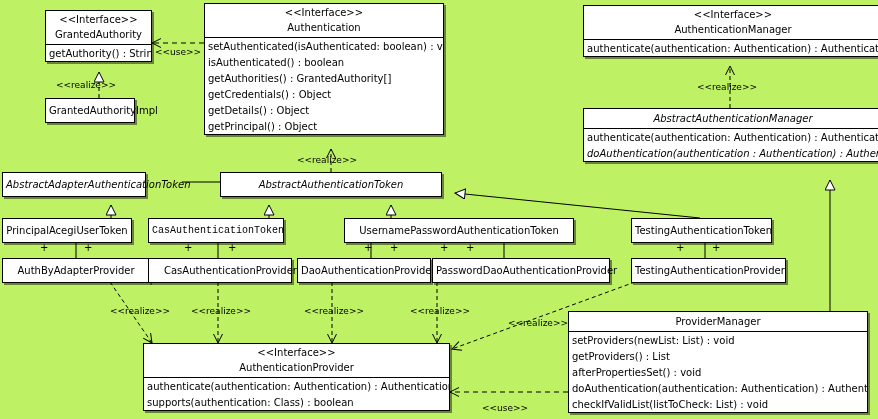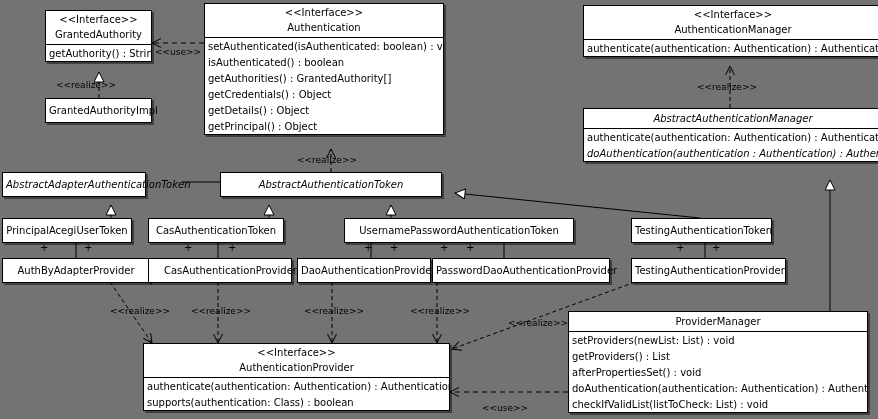--- a/index.html
+++ b/index.html
@@ -5,21 +5,21 @@
 <style>
   html, body {
     margin: 0;
     padding: 0;
     background: #eeeeee;
   }
   #canvas {
     position: relative;
     width: 878px;
     height: 419px;
-    background: #737373;
+    background: #bef264;
     overflow: hidden;
     font-family: "DejaVu Sans", sans-serif;
   }
   svg#wires {
     position: absolute;
     left: 0; top: 0;
     width: 878px; height: 419px;
     pointer-events: none;
   }
   .uml {
@@ -175,21 +175,21 @@
   <div class="uml" style="left:45px; top:10px; width:107px;">
     <div class="hdr">
       <span class="stereo">&lt;&lt;Interface&gt;&gt;</span>
       <span class="cname">GrantedAuthority</span>
     </div>
     <div class="compartment">
       <div class="member">getAuthority() : String</div>
     </div>
   </div>
 
-  <div class="uml title-only" style="left:45px; top:98px; width:107px;">
+  <div class="uml title-only" style="left:45px; top:98px; width:90px;">
     <div class="hdr">
       <span class="cname">GrantedAuthorityImpl</span>
     </div>
   </div>
 
   <div class="uml" style="left:204px; top:3px; width:240px;">
     <div class="hdr">
       <span class="stereo">&lt;&lt;Interface&gt;&gt;</span>
       <span class="cname">Authentication</span>
     </div>
@@ -234,21 +234,21 @@
       <span class="cname abstract">AbstractAuthenticationToken</span>
     </div>
   </div>
 
   <div class="uml title-only" style="left:2px; top:218px; width:130px;">
     <div class="hdr">
       <span class="cname">PrincipalAcegiUserToken</span>
     </div>
   </div>
 
-  <div class="uml title-only" style="left:148px; top:218px; width:136px;">
+  <div class="uml title-only" style="left:148px; top:218px; width:136px;font-family:Liberation Mono, monospace;">
     <div class="hdr">
       <span class="cname">CasAuthenticationToken</span>
     </div>
   </div>
 
   <div class="uml title-only" style="left:344px; top:218px; width:230px;">
     <div class="hdr">
       <span class="cname">UsernamePasswordAuthenticationToken</span>
     </div>
   </div>

